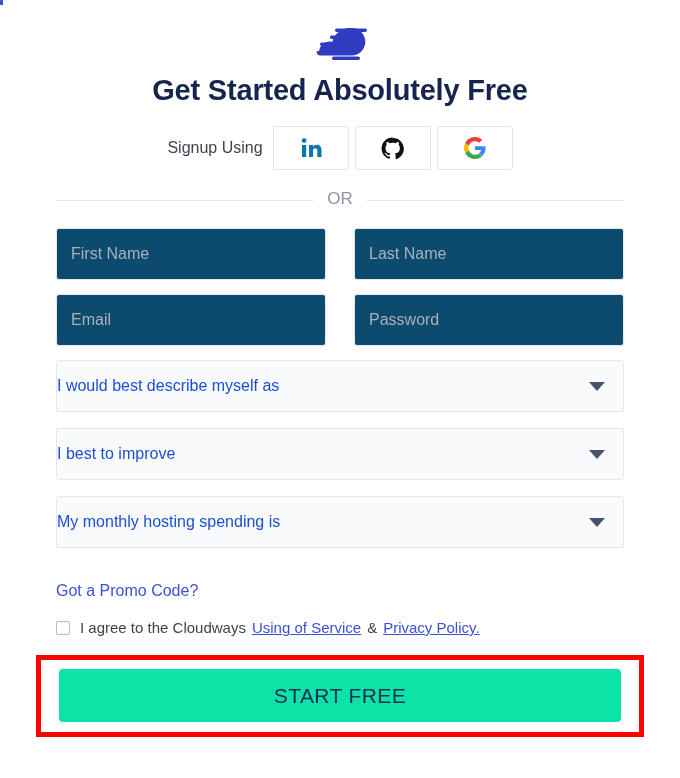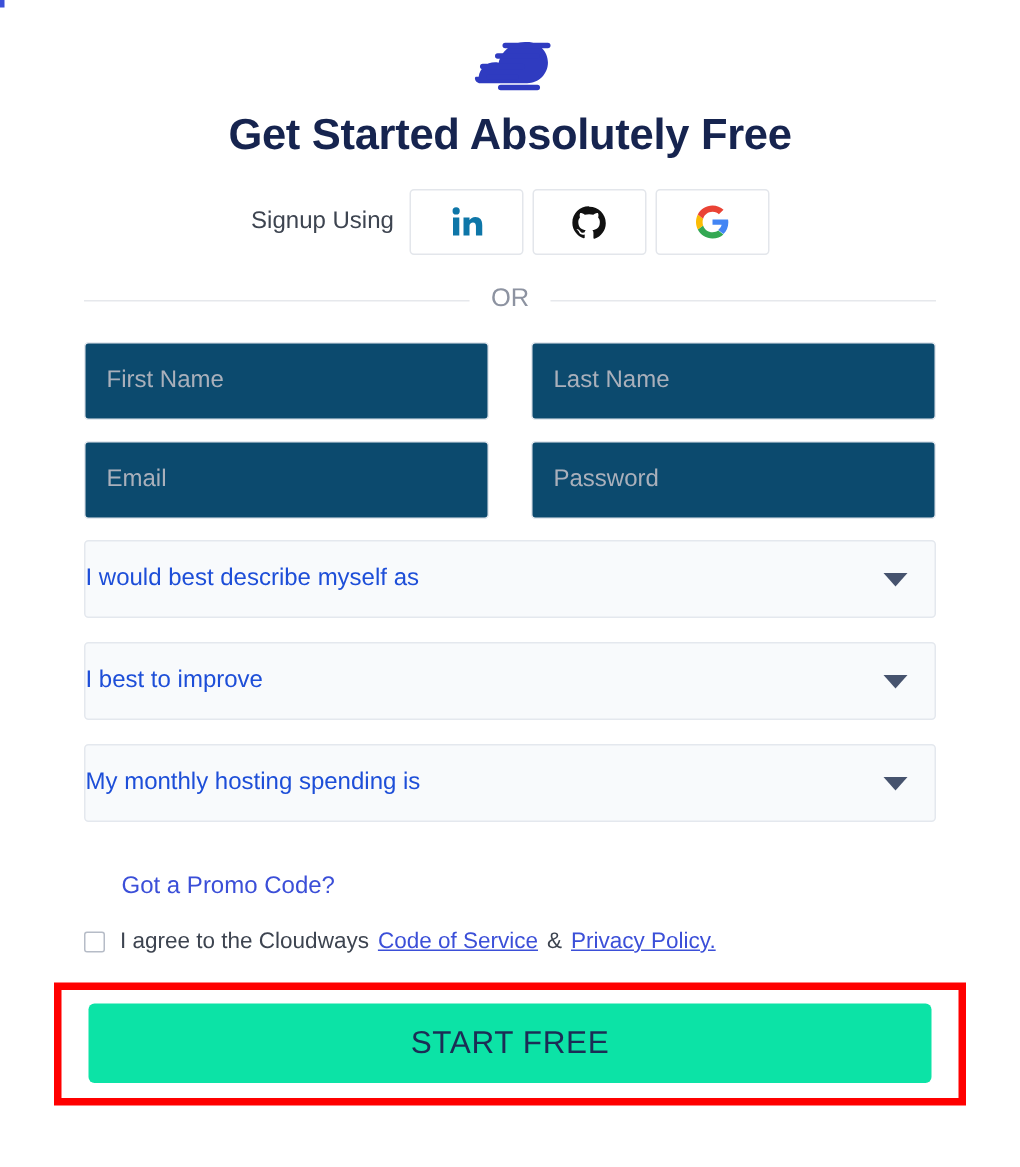--- a/index.html
+++ b/index.html
@@ -144,21 +144,20 @@
     border-top: 9px solid #46536e;
   }
 
   
   .promo {
     margin-top: 18px;
     font-size: 16px;
     color: #3b4fd8;
     cursor: pointer;
     display: inline-block;
-    margin-left: 25px;
   }
 
   
   .terms {
     display: flex;
     align-items: center;
     margin-top: 19px;
     font-size: 15px;
     color: #3d4450;
     white-space: nowrap;
@@ -306,21 +305,21 @@
     <div class="select">
       <span>My monthly hosting spending is</span>
       <span class="chev"></span>
     </div>
 
     <div class="promo">Got a Promo Code?</div>
 
     <div class="terms">
       <span class="checkbox"></span>
       <span>I agree to the Cloudways</span>
-      <a style="margin-left:6px;">Code of Service</a>
+      <a style="margin-left:6px;">Using of Service</a>
       <span class="amp">&amp;</span>
       <a>Privacy Policy.</a>
     </div>
 
   </div>
 
   <div class="cta-highlight"></div>
   <button class="cta-btn">START FREE</button>
 
 

